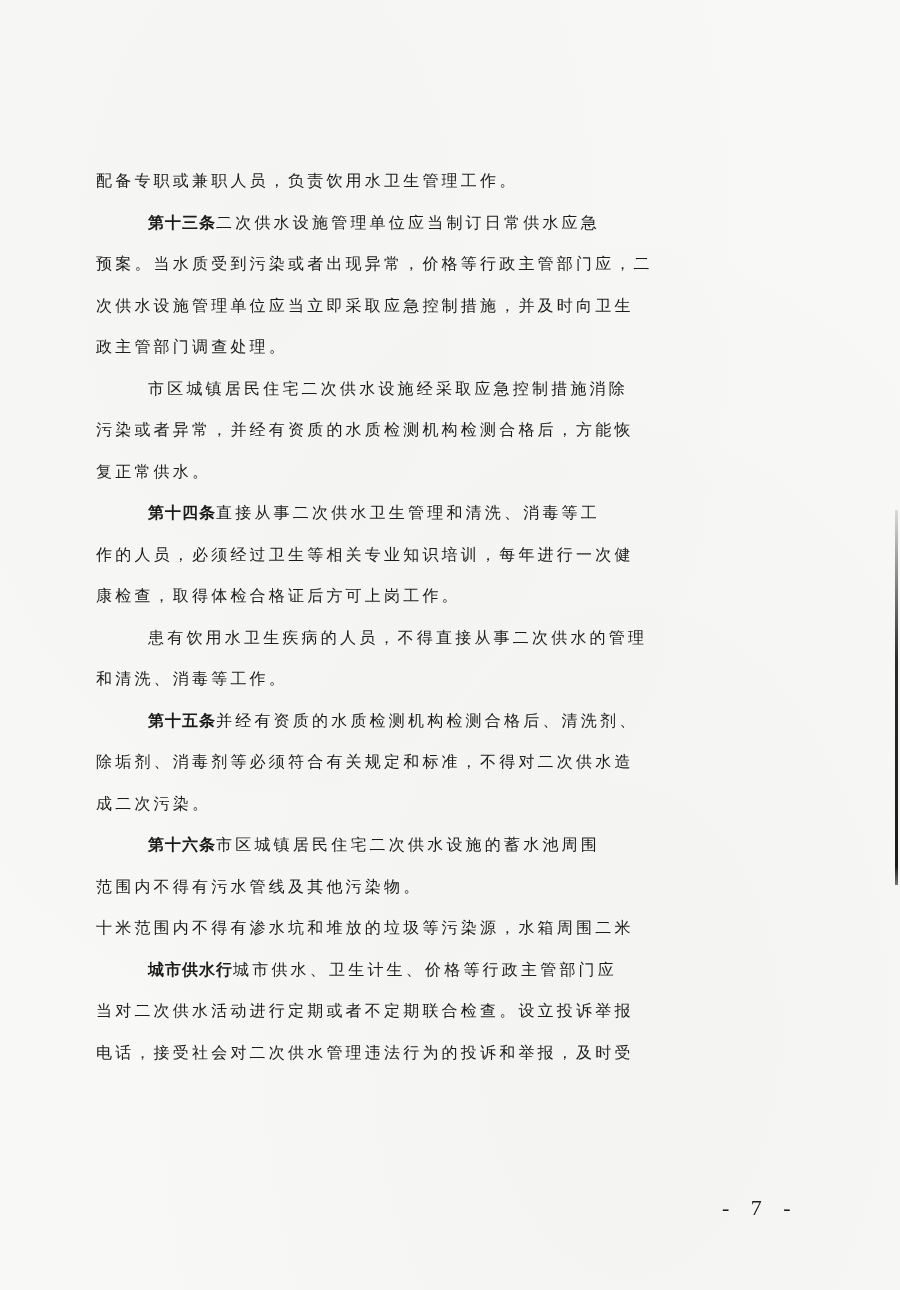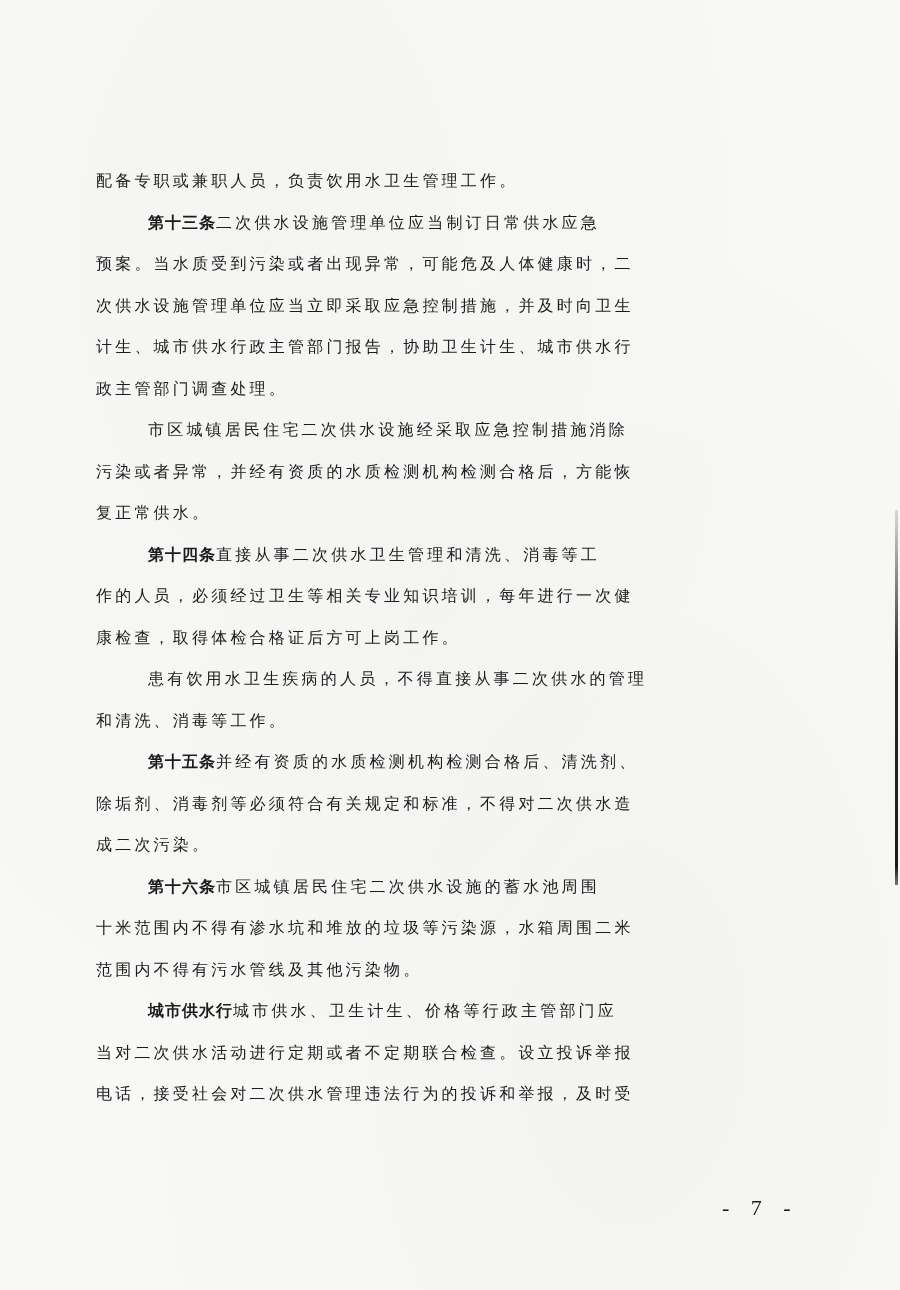--- a/index.html
+++ b/index.html
@@ -46,43 +46,42 @@
 </head>
 <body>
 
 <div class="page">
   <div class="scan-edge"></div>
 
   <div class="body-text">
     <div class="line"><span>配备专职或兼职人员，负责饮用水卫生管理工作。</span></div>
 
     <div class="line indent"><span class="article-no">第十三条</span><span>二次供水设施管理单位应当制订日常供水应急</span></div>
-    <div class="line"><span>预案。当水质受到污染或者出现异常，可能危及人体健康时，二</span></div>
+    <div class="line"><span>预案。当水质受到污染或者出现异常，价格等行政主管部门应，二</span></div>
     <div class="line"><span>次供水设施管理单位应当立即采取应急控制措施，并及时向卫生</span></div>
-    <div class="line"><span>计生、城市供水行政主管部门报告，协助卫生计生、城市供水行</span></div>
     <div class="line"><span>政主管部门调查处理。</span></div>
 
     <div class="line indent"><span>市区城镇居民住宅二次供水设施经采取应急控制措施消除</span></div>
     <div class="line"><span>污染或者异常，并经有资质的水质检测机构检测合格后，方能恢</span></div>
     <div class="line"><span>复正常供水。</span></div>
 
     <div class="line indent"><span class="article-no">第十四条</span><span>直接从事二次供水卫生管理和清洗、消毒等工</span></div>
     <div class="line"><span>作的人员，必须经过卫生等相关专业知识培训，每年进行一次健</span></div>
     <div class="line"><span>康检查，取得体检合格证后方可上岗工作。</span></div>
 
     <div class="line indent"><span>患有饮用水卫生疾病的人员，不得直接从事二次供水的管理</span></div>
     <div class="line"><span>和清洗、消毒等工作。</span></div>
 
     <div class="line indent"><span class="article-no">第十五条</span><span>并经有资质的水质检测机构检测合格后、清洗剂、</span></div>
     <div class="line"><span>除垢剂、消毒剂等必须符合有关规定和标准，不得对二次供水造</span></div>
     <div class="line"><span>成二次污染。</span></div>
 
     <div class="line indent"><span class="article-no">第十六条</span><span>市区城镇居民住宅二次供水设施的蓄水池周围</span></div>
+    <div class="line"><span>范围内不得有污水管线及其他污染物。</span></div>
     <div class="line"><span>十米范围内不得有渗水坑和堆放的垃圾等污染源，水箱周围二米</span></div>
-    <div class="line"><span>范围内不得有污水管线及其他污染物。</span></div>
 
     <div class="line indent"><span class="article-no">城市供水行</span><span>城市供水、卫生计生、价格等行政主管部门应</span></div>
     <div class="line"><span>当对二次供水活动进行定期或者不定期联合检查。设立投诉举报</span></div>
     <div class="line"><span>电话，接受社会对二次供水管理违法行为的投诉和举报，及时受</span></div>
   </div>
 
   <div class="page-number">- 7 -</div>
 </div>
 
 </body></html>

